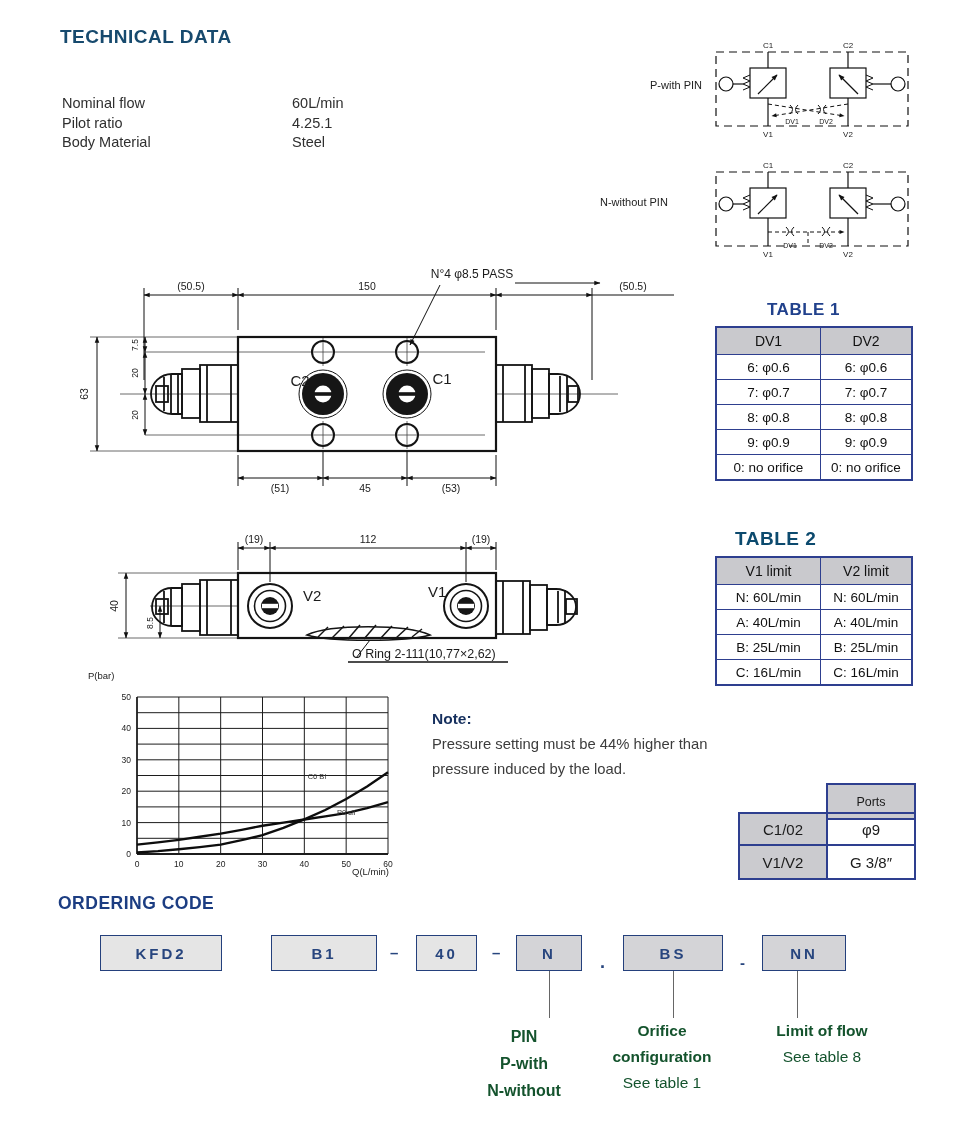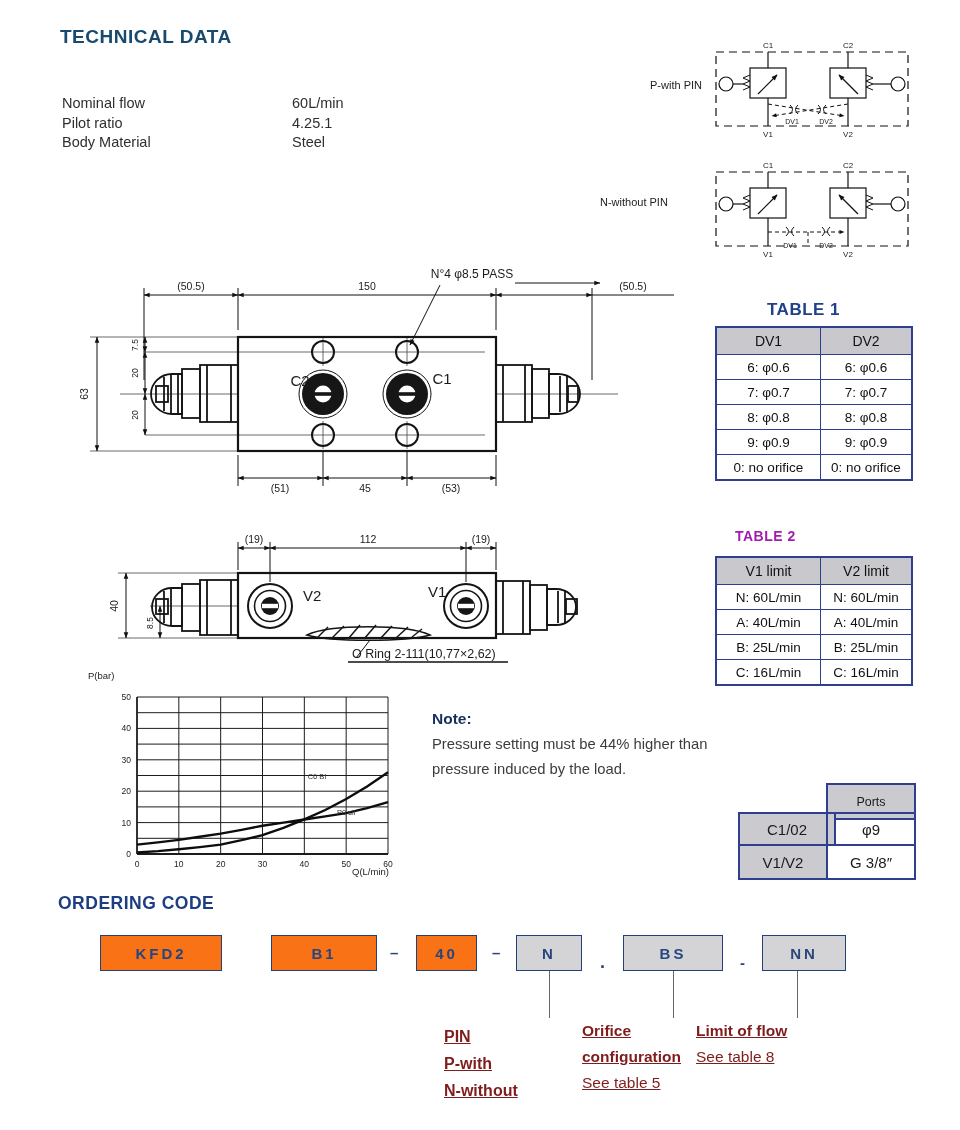--- a/index.html
+++ b/index.html
@@ -3,21 +3,21 @@
 <meta charset="utf-8">
 <style>
   html,body{margin:0;padding:0;background:#fff;}
   #page{position:relative;width:960px;height:1130px;background:#fff;
         font-family:"Liberation Sans",sans-serif;overflow:hidden;color:#222;}
   .abs{position:absolute;}
   svg text{font-family:"Liberation Sans",sans-serif;}
   .sec-head{font-weight:bold;letter-spacing:.5px;}
   #td-heading{left:60px;top:26px;font-size:19px;color:#174a6e;}
   #t1-heading{left:735px;top:300px;font-size:17px;color:#21418c;margin-left:32px;}
-  #t2-heading{left:735px;top:528px;font-size:14px;color:#a21caf;}
+  #t2-heading{left:735px;top:528px;font-size:19px;color:#0c4a6e;}
   #oc-heading{left:58px;top:893px;font-size:17.5px;color:#1c3d82;}
   
   #specs{left:62px;top:95px;width:380px;}
   .spec-row{display:flex;height:19.5px;font-size:14.5px;color:#2f2f2f;}
   .spec-row .lbl{width:230px;}
   .spec-row .val{width:120px;text-align:left;}
   
   .schem-label{font-size:11px;color:#222;}
   
   .dtable{border-collapse:collapse;table-layout:fixed;background:#fff;}
@@ -29,25 +29,25 @@
   .pcell{position:absolute;border:2px solid #2e3f8f;display:flex;align-items:center;
          justify-content:center;font-size:15px;color:#1b1b1b;box-sizing:border-box;}
   .pgray{background:#cbcbcf;}
   
   #note-block{left:432px;top:710px;width:320px;}
   #note-block h3{margin:0;font-size:15.5px;color:#16305e;}
   #note-block p{margin:4px 0 0 0;font-size:14.8px;line-height:25px;color:#3c3c3c;}
   
   .obox{position:absolute;top:935px;height:36px;border:1.7px solid #24407c;
         display:flex;align-items:center;justify-content:center;font-weight:bold;
-        font-size:15px;letter-spacing:3px;color:#27457e;background:#f97316;box-sizing:border-box;}
+        font-size:15px;letter-spacing:3px;color:#27457e;background:#e5e5e5;box-sizing:border-box;}
   .obox.gray{background:#d4d4d7;}
   .osep{position:absolute;font-weight:bold;color:#27457e;font-size:15px;}
   .vline{position:absolute;width:1px;background:#666;top:971px;height:47px;}
-  .anote{position:absolute;color:#7f1d1d;text-decoration:underline;}
+  .anote{position:absolute;text-align:center;color:#14532d;}
   .anote div{line-height:27px;font-size:16px;font-weight:600;}
   .anote div.lt{font-weight:400;font-size:15.5px;}
   
   .axlab{font-size:9.5px;color:#222;}
 </style>
 </head>
 <body>
 
 <div id="page">
 
@@ -440,21 +440,21 @@
         </tr>
     <tr>
           <td>C: 16L/min</td>
         <td>C: 16L/min</td>
         </tr>
   </tbody>
     </table>
 
   <div class="abs" style="left:738px;top:775px;width:180px;height:106px;">
     <div class="pcell pgray" style="left:88px;top:8px;width:90px;height:37px;font-size:12.5px;">Ports</div>
-    <div class="pcell pgray" style="left:0;top:37px;width:98px;height:34px;">C1/02</div>
+    <div class="pcell pgray" style="left:0;top:37px;width:90px;height:34px;">C1/02</div>
     <div class="pcell" style="left:88px;top:37px;width:90px;height:34px;">φ9</div>
     <div class="pcell pgray" style="left:0;top:69px;width:90px;height:36px;">V1/V2</div>
     <div class="pcell" style="left:88px;top:69px;width:90px;height:36px;">G 3/8″</div>
   </div>
 
   <div class="abs sec-head" id="oc-heading">ORDERING CODE</div>
 
   <div class="obox" style="left:100px;width:122px;">KFD2</div>
   <div class="obox" style="left:271px;width:106px;">B1</div>
   <span class="osep" style="left:390px;top:944px;">–</span>
@@ -471,20 +471,20 @@
   <div class="vline" style="left:797px;"></div>
 
   <div class="anote" style="left:444px;top:1023px;width:160px;">
     <div>PIN</div>
     <div>P-with</div>
     <div>N-without</div>
   </div>
   <div class="anote" style="left:582px;top:1018px;width:160px;">
     <div style="line-height:26px;font-size:15.5px;">Orifice</div>
     <div style="line-height:26px;font-size:15.5px;">configuration</div>
-    <div class="lt" style="line-height:26px;">See table 5</div>
-  </div>
-  <div class="anote" style="left:696px;top:1018px;width:160px;">
+    <div class="lt" style="line-height:26px;">See table 1</div>
+  </div>
+  <div class="anote" style="left:742px;top:1018px;width:160px;">
     <div style="line-height:26px;font-size:15.5px;">Limit of flow</div>
     <div class="lt" style="line-height:26px;">See table 8</div>
   </div>
 
 </div>
 
 </body></html>

